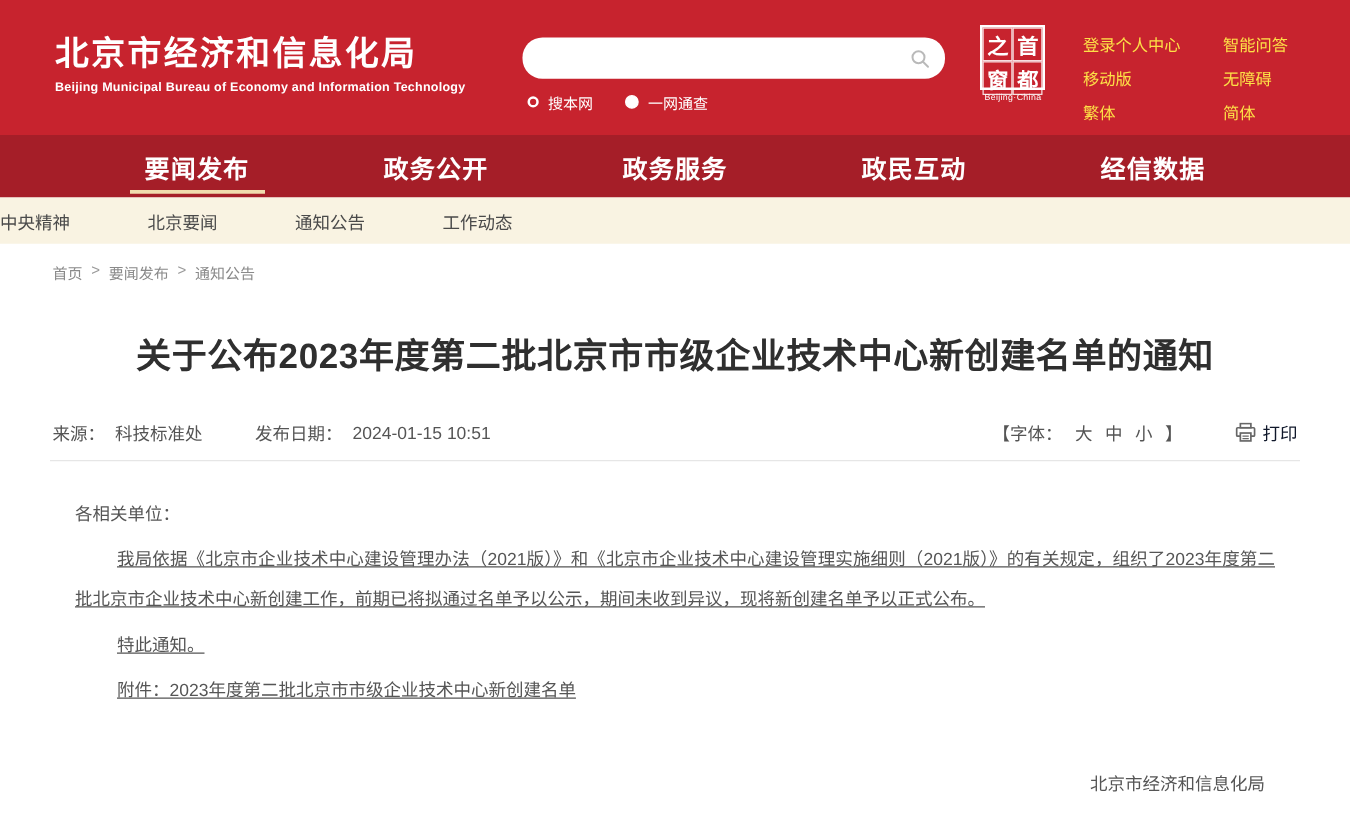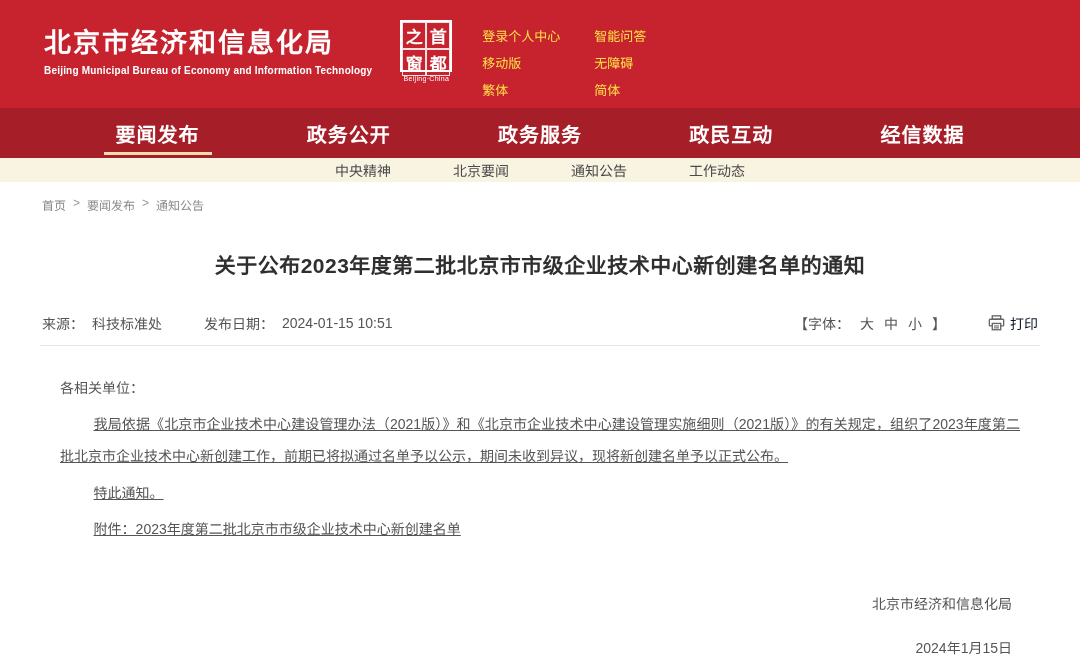--- a/index.html
+++ b/index.html
@@ -94,24 +94,23 @@
     left: 50%;
     transform: translateX(-50%);
     width: 108px;
     height: 3px;
     background: #f0dcae;
   }
 
   
   .sub-nav {
     background: #f9f3e2;
-    height: 24px;
+    height: 37px;
     display: flex;
     align-items: center;
-    justify-content: center;
     gap: 62px;
   }
   .sub-nav .subnav-item {
     color: #4a4a4a; font-size: 14px; text-decoration: none; cursor: pointer;
   }
 
   
   .breadcrumb {
     padding: 14px 0 0 42px;
     font-size: 12px;
@@ -120,21 +119,21 @@
     align-items: flex-start;
     gap: 7px;
   }
   .breadcrumb a { color: #8a8a8a; text-decoration: none; cursor: pointer; }
   .crumb-sep { color: #9a9a9a; }
 
   
   .article { padding: 0 40px; }
   .article-title {
     text-align: center;
-    font-size: 21px;
+    font-size: 28px;
     font-weight: bold;
     color: #2f2f2f;
     margin-top: 36px;
     letter-spacing: 0.5px;
   }
   .meta-row {
     margin-top: 34px;
     display: flex;
     align-items: flex-start;
     justify-content: space-between;
@@ -180,20 +179,39 @@
 </style>
 </head>
 <body>
 
 <header class="top-header">
   <div class="logo-block">
     <div class="logo-title">北京市经济和信息化局</div>
     <div class="logo-subtitle">Beijing Municipal Bureau of Economy and Information Technology</div>
   </div>
 
+  <div class="search-area">
+    <div class="search-box">
+      <input type="text" placeholder="" style="">
+      <svg class="search-icon" viewBox="0 0 20 20">
+        <circle cx="8.5" cy="8.5" r="6" fill="none" stroke="#b9b9b9" stroke-width="2"></circle>
+        <line x1="13" y1="13" x2="18" y2="18" stroke="#b9b9b9" stroke-width="2" stroke-linecap="round"></line>
+      </svg>
+    </div>
+    <div class="search-scopes">
+      <div class="scope">
+        <span class="radio-ring"></span>
+        <span>搜本网</span>
+      </div>
+      <div class="scope">
+        <span class="radio-dot"></span>
+        <span>一网通查</span>
+      </div>
+    </div>
+  </div>
 
   <div class="badge-block">
     <div class="badge">
       <span>之</span>
       <span>首</span>
       <span>窗</span>
       <span>都</span>
     </div>
     <div class="badge-caption">Beijing·China</div>
   </div>

